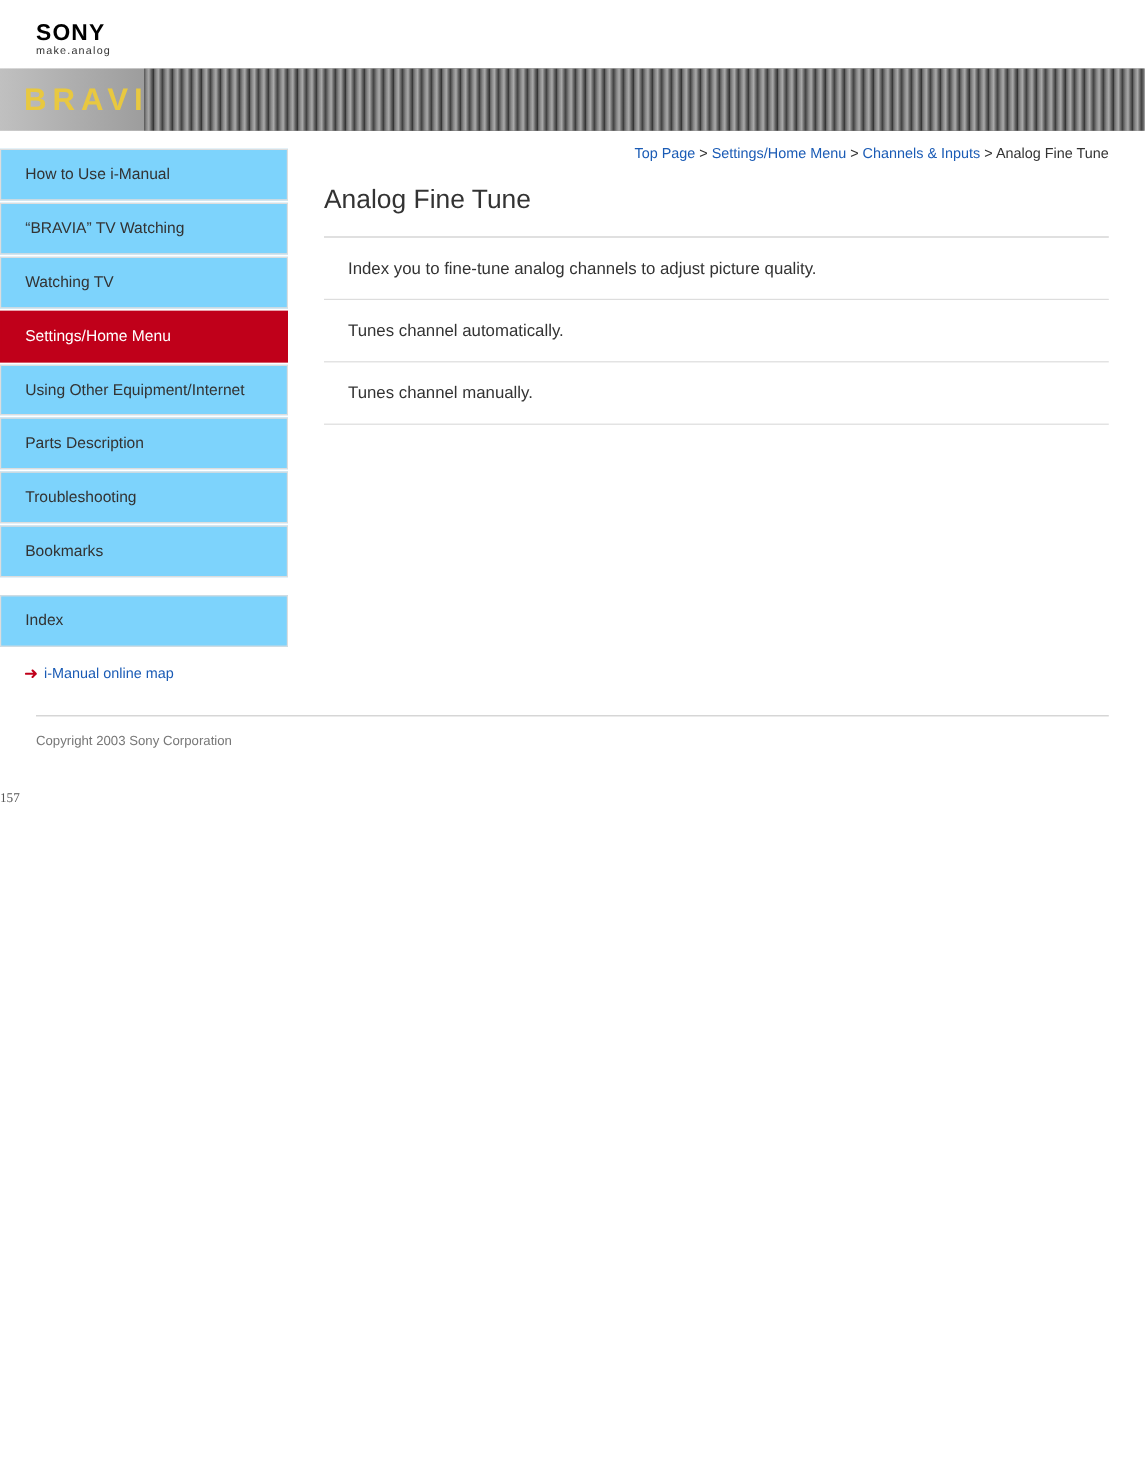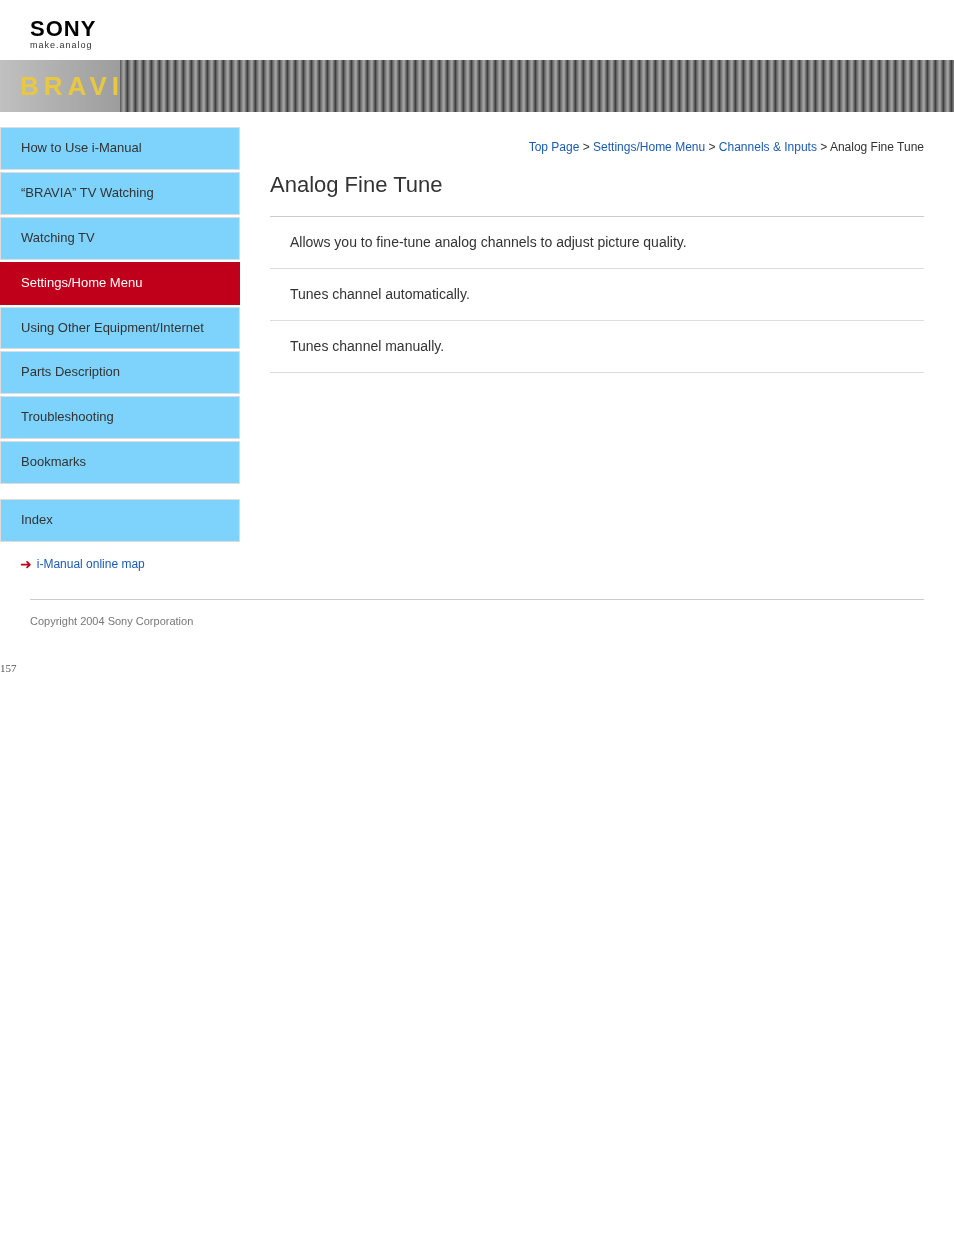--- a/index.html
+++ b/index.html
@@ -1,20 +1,20 @@
 <!DOCTYPE html>
 <html><head>
   <meta charset="utf-8">
   <style>
     * { margin: 0; padding: 0; box-sizing: border-box; }
     body { font-family: Arial, sans-serif; font-size: 14px; color: #333; background: #fff; width: 954px; }
 
     
     .sony-header { padding: 18px 30px 10px 30px; }
-    .sony-logo { font-size: 22px; font-weight: bold; color: #000; letter-spacing: 1px; line-height: 1; }
+    .sony-logo { font-size: 19px; font-weight: bold; color: #000; letter-spacing: 1px; line-height: 1; }
     .sony-tagline { font-size: 9px; color: #333; letter-spacing: 1px; }
 
     
     .bravia-banner {
       background: linear-gradient(to right, #c0c0c0 0%, #888 20%, #555 40%, #888 60%, #555 80%, #888 100%);
       height: 52px;
       display: flex;
       align-items: center;
       justify-content: space-between;
       padding: 0 20px;
@@ -57,21 +57,21 @@
     .sidebar-item.active { background: #c0001a; color: #fff; border-color: #c0001a; }
     .sidebar-item.index { margin-top: 15px; }
 
     .online-map-link { display: flex; align-items: center; gap: 5px; padding: 12px 20px; color: #1a5bb5; font-size: 12px; text-decoration: none; cursor: pointer; }
     .arrow-icon { color: #c0001a; font-size: 14px; }
 
     
     .content { flex: 1; padding: 0 30px 20px 30px; }
 
     
-    .breadcrumb { padding: 12px 0 8px 0; font-size: 12px; text-align: right; color: #333; margin-top: 16px; }
+    .breadcrumb { padding: 12px 0 8px 0; font-size: 12px; text-align: right; color: #333; }
     .breadcrumb a { color: #1a5bb5; text-decoration: none; cursor: pointer; }
 
     
     .page-title-section { border-bottom: 1px solid #ccc; padding-bottom: 10px; margin-bottom: 0; }
     .page-title { font-size: 22px; font-weight: normal; color: #333; padding: 10px 0 8px 0; }
 
     
     .content-section { border-bottom: 1px solid #ddd; padding: 15px 20px; }
     .content-section:last-of-type { border-bottom: 1px solid #ddd; }
 
@@ -155,33 +155,33 @@
 
     <div class="breadcrumb">
       <a>Top Page</a><span> &gt; </span><a>Settings/Home Menu</a><span> &gt; </span><a>Channels &amp; Inputs</a><span> &gt; </span><span>Analog Fine Tune</span>
     </div>
 
     <div class="page-title-section">
       <h1 class="page-title">Analog Fine Tune</h1>
     </div>
 
     <div class="content-section">
-      <p class="section-description">Allows you to fine-tune analog channels to adjust picture quality.</p>
+      <p class="section-description">Index you to fine-tune analog channels to adjust picture quality.</p>
     </div>
 
     <div class="content-section">
       <p class="section-description">Tunes channel automatically.</p>
     </div>
 
     <div class="content-section">
       <p class="section-description">Tunes channel manually.</p>
     </div>
 
 
   </div>
 </div>
 
 <div class="footer-divider"></div>
 <div class="footer">
-  <span>Copyright 2004 Sony Corporation</span>
+  <span>Copyright 2003 Sony Corporation</span>
 </div>
 
 <div class="page-number">157</div>
 
 </body></html>

